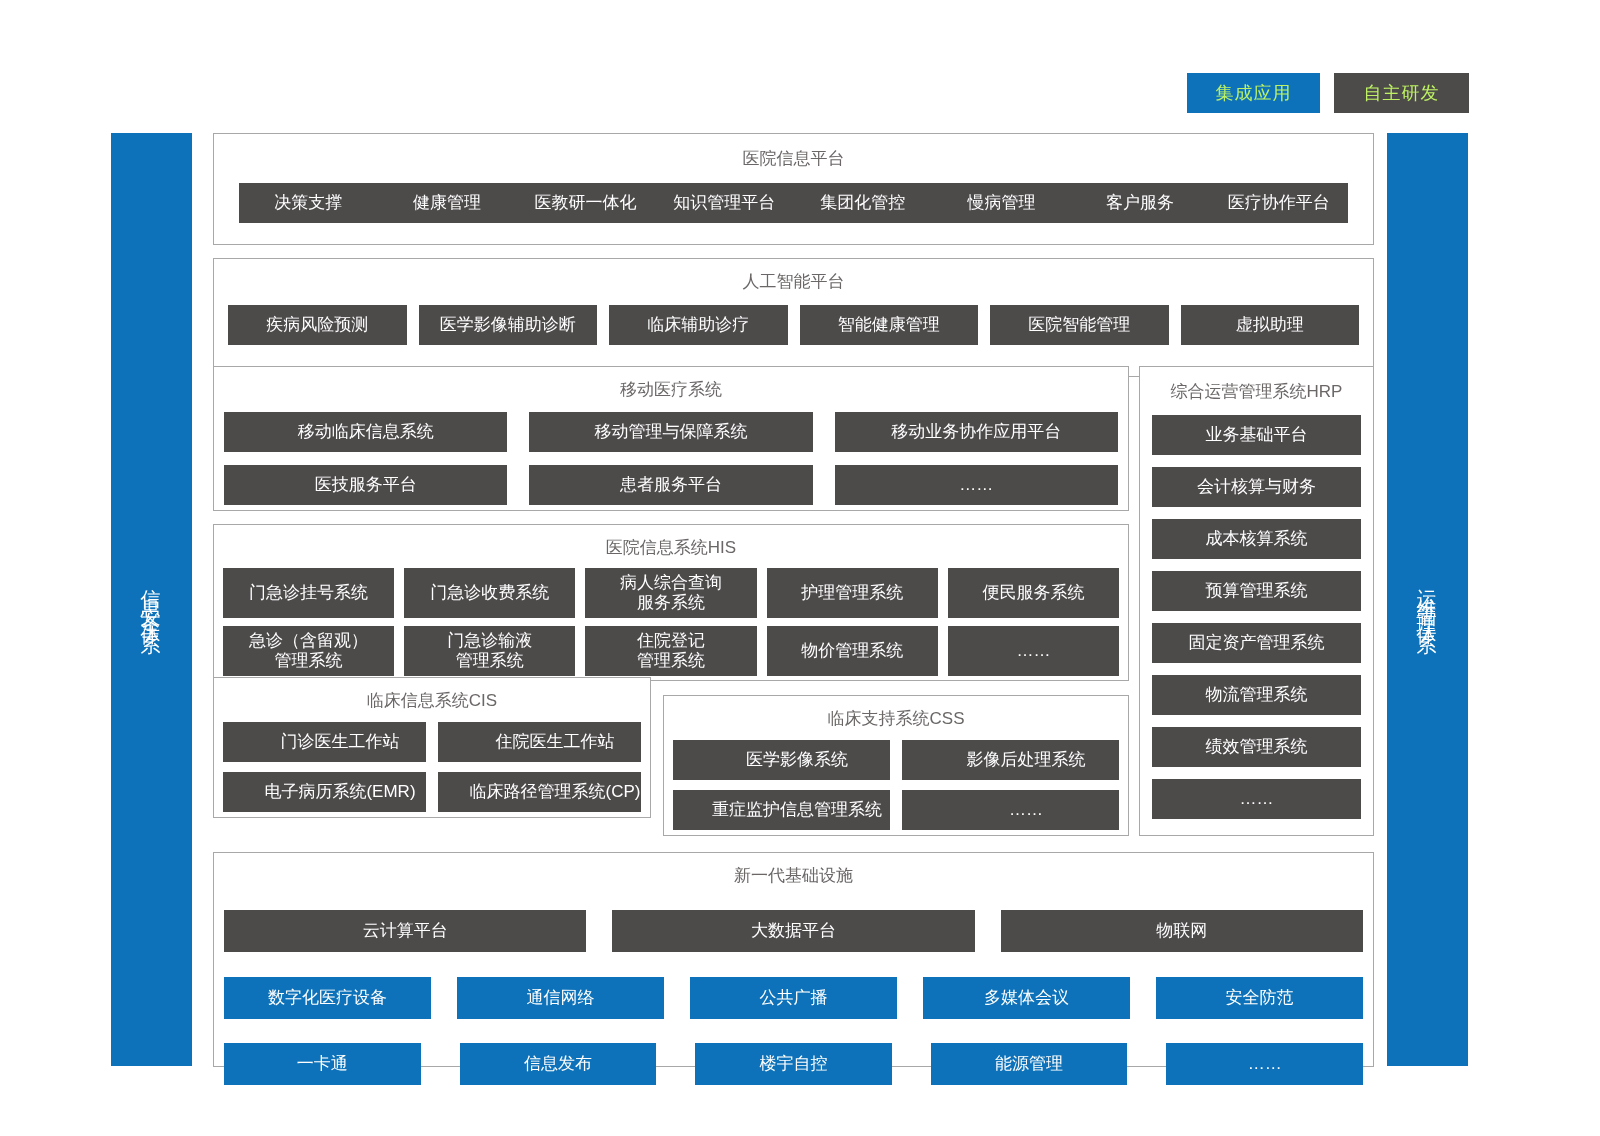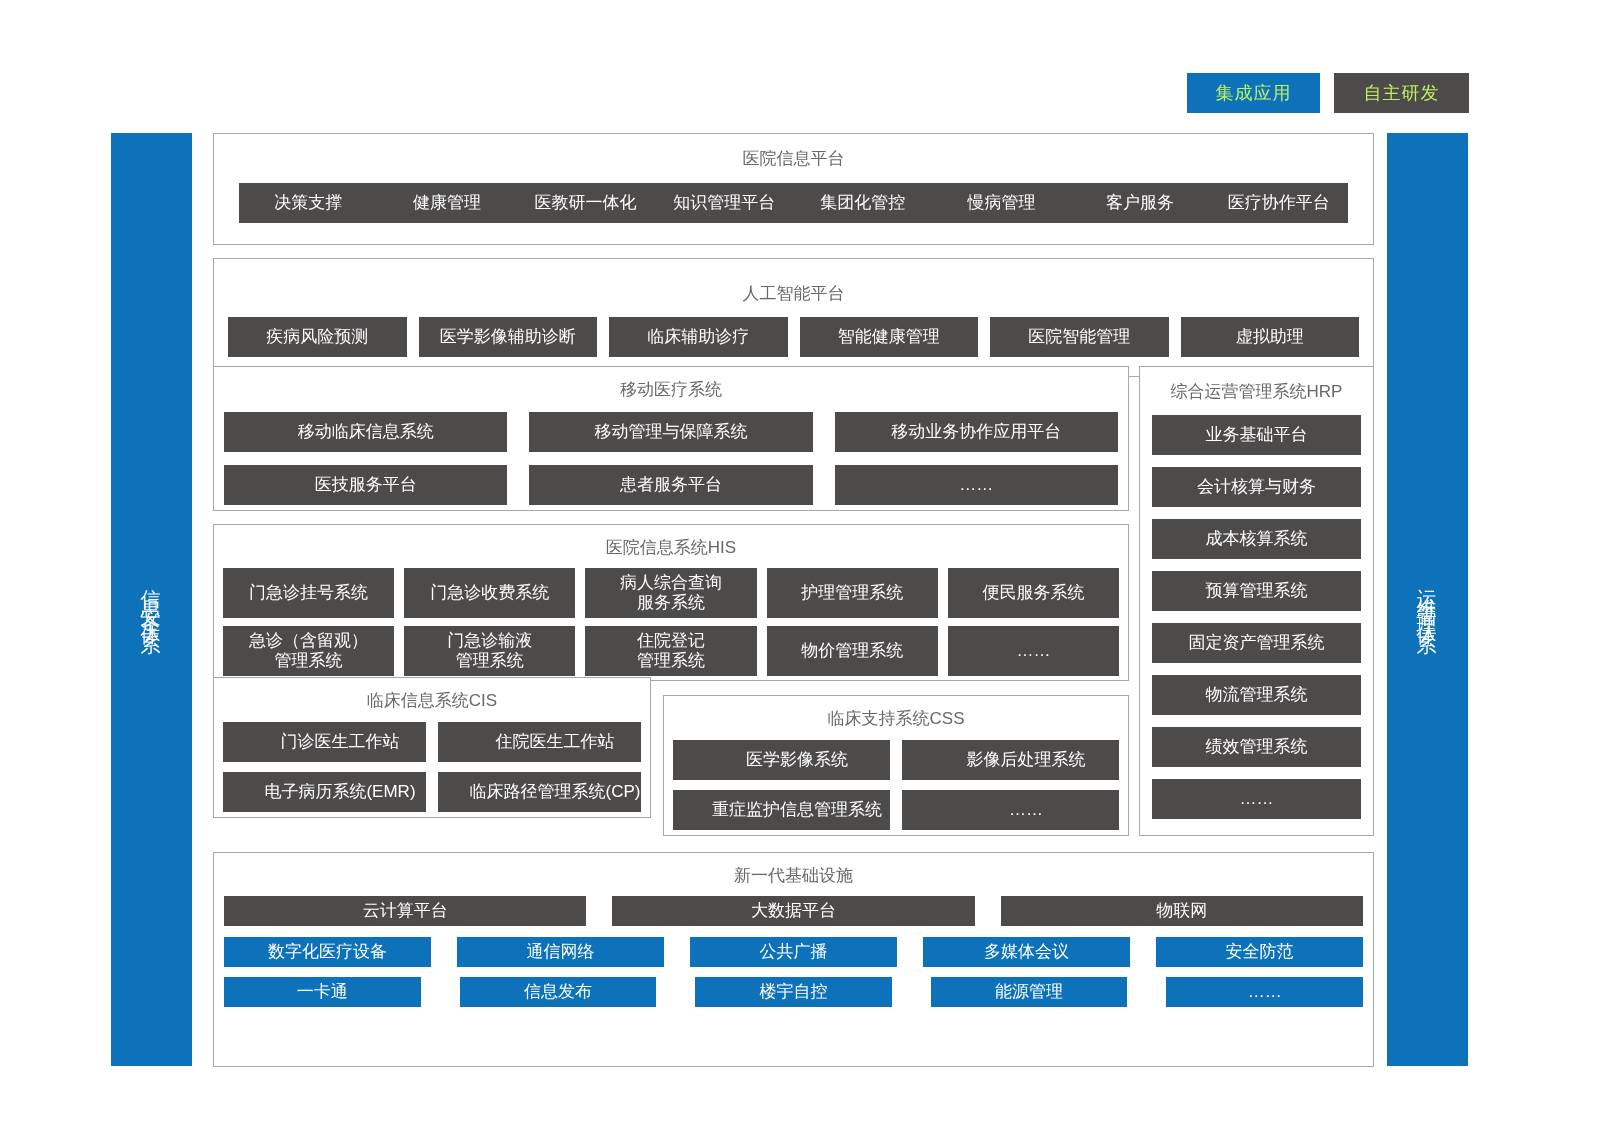--- a/index.html
+++ b/index.html
@@ -22,21 +22,21 @@
   .box { flex:1; background:var(--dark,#4d4a4a); color:#fff; display:flex; align-items:center;
          justify-content:center; font-size:17px; text-align:center; white-space:pre-line;
          line-height:1.2; }
   .box.blue { background:var(--blue,#0d72b9); }
 
   
   #sec-platform { left:213px; top:133px; width:1161px; height:112px; padding-top:14px; }
   #sec-platform .row { margin-top:14px; padding:0 25px; }
   #sec-platform .box { height:40px; }
 
-  #sec-ai { left:213px; top:258px; width:1161px; height:119px; padding-top:24px; }
+  #sec-ai { left:213px; top:258px; width:1161px; height:119px; padding-top:12px; }
   #sec-ai .row { margin-top:13px; padding:0 14px; gap:12px; }
   #sec-ai .box { height:40px; }
 
   #sec-mobile { left:213px; top:366px; width:916px; height:145px; padding-top:12px; }
   #sec-mobile .row { padding:0 10px; gap:22px; }
   #sec-mobile .row.r1 { margin-top:12px; }
   #sec-mobile .row.r2 { margin-top:13px; }
   #sec-mobile .box { height:40px; }
 
   #sec-hrp { left:1139px; top:366px; width:235px; height:470px; padding:14px 12px 16px 12px;
@@ -55,21 +55,21 @@
   #sec-cis .row, #sec-css .row { padding:0 9px; gap:12px; }
   #sec-cis .row.r1, #sec-css .row.r1 { margin-top:11px; }
   #sec-cis .row.r2, #sec-css .row.r2 { margin-top:10px; }
   #sec-cis .box, #sec-css .box { height:40px;padding-left:31px; }
 
   #sec-infra { left:213px; top:852px; width:1161px; height:215px; padding-top:12px; }
   #sec-infra .row { padding:0 10px; gap:26px; }
   #sec-infra .row.r1 { margin-top:10px; }
   #sec-infra .row.r2 { margin-top:11px; }
   #sec-infra .row.r3 { margin-top:10px;gap:39px; }
-  #sec-infra .box { height:30px; }
+  #sec-infra .box { height:42px;margin-top:14px; }
 </style>
 </head>
 <body>
 
 <div class="canvas">
 
   <div class="chip blue" style="left:1187px; top:73px; width:133px;">集成应用</div>
   <div class="chip dark" style="left:1334px; top:73px; width:135px;">自主研发</div>
 
   <div class="sidebar" style="left:111px;">

